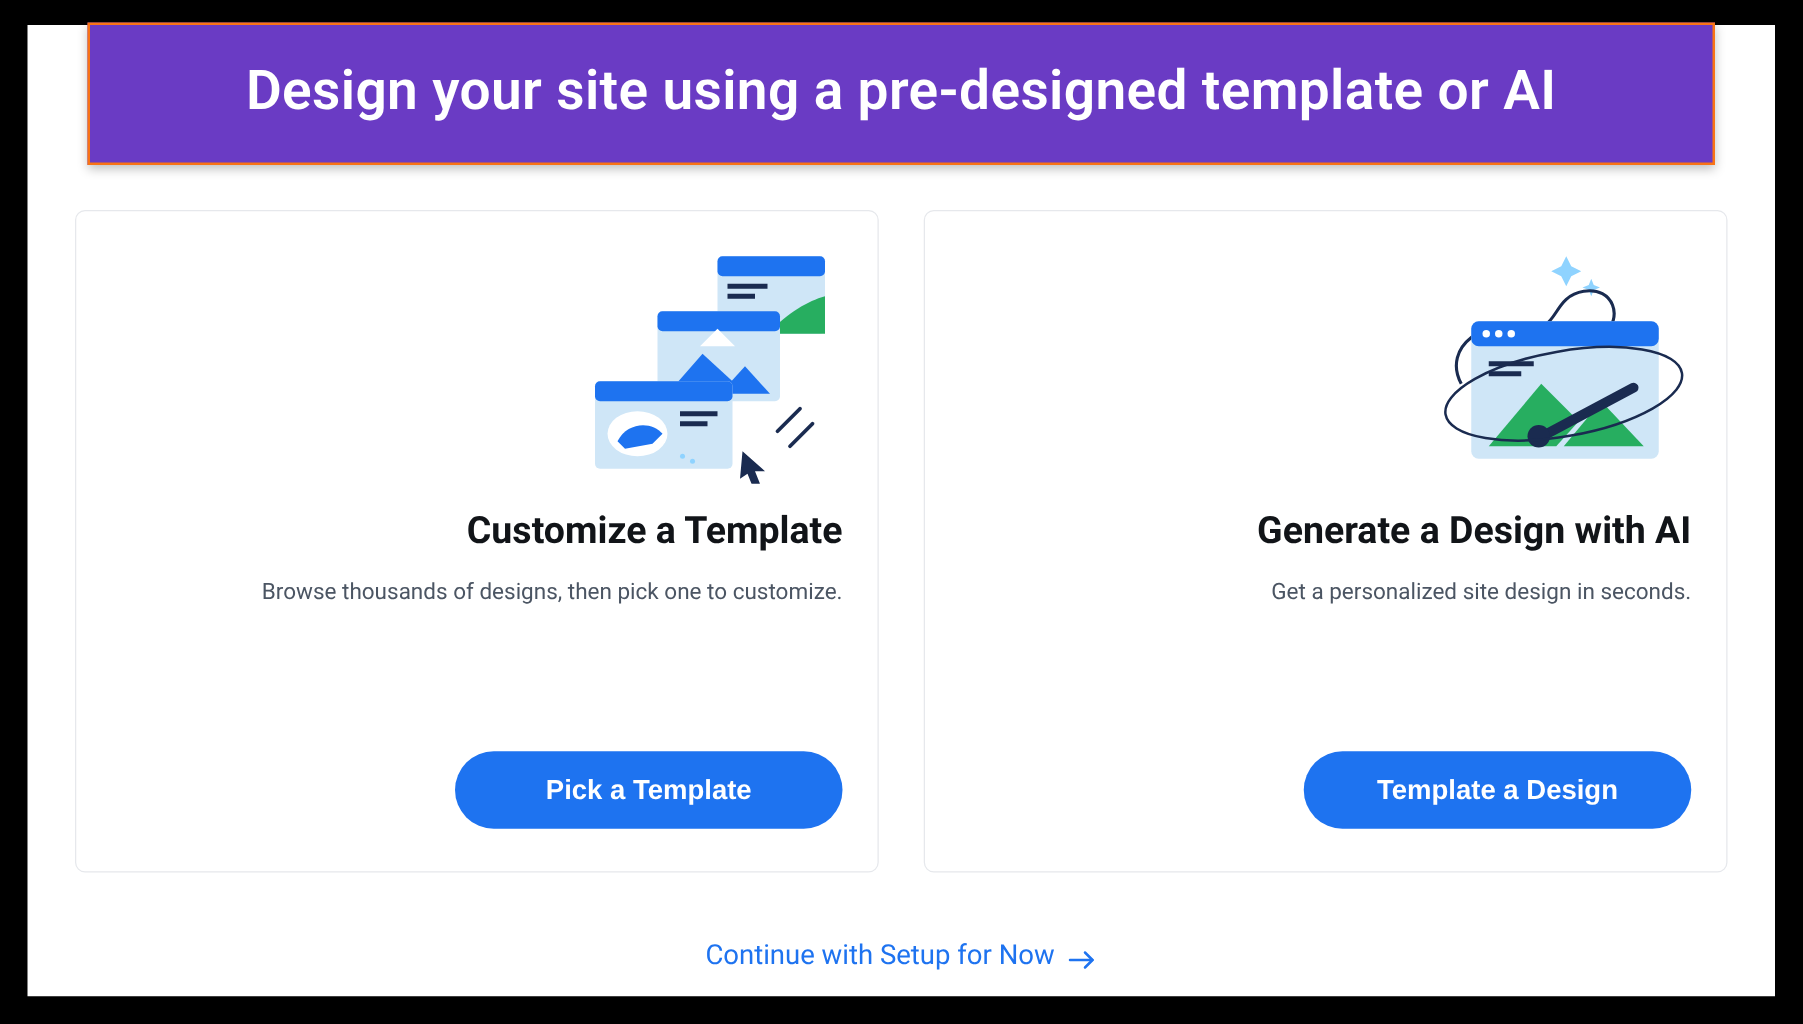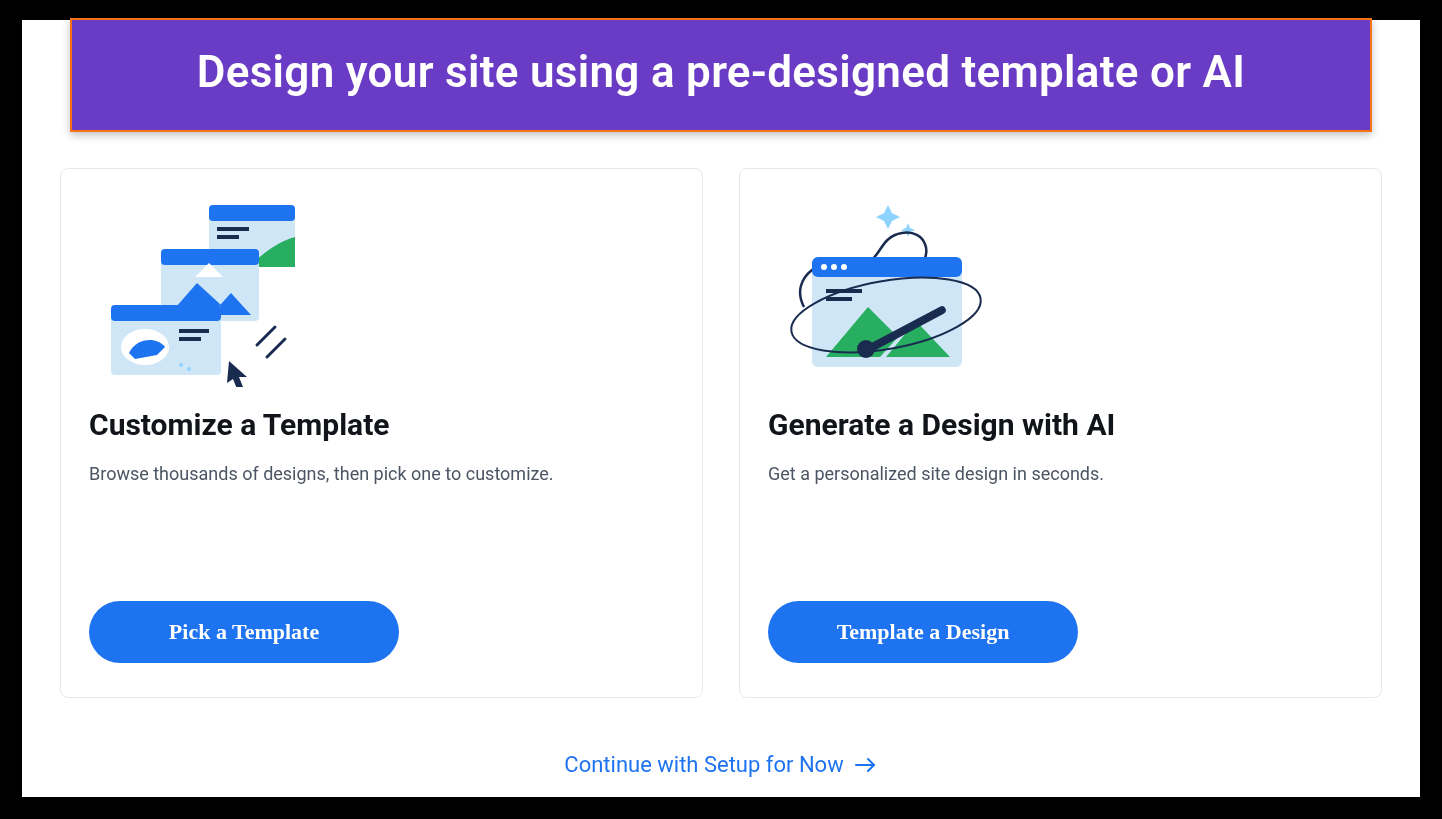--- a/index.html
+++ b/index.html
@@ -45,21 +45,21 @@
     display: flex;
     gap: 36px;
   }
   .card {
     flex: 1 1 0;
     border: 1px solid #e6e8ec;
     border-radius: 8px;
     background: #fff;
     display: flex;
     flex-direction: column;
-    align-items: flex-start;
+    align-items: flex-end;
     padding: 24px 28px 34px;
     min-height: 530px;
   }
   .illus {
     width: 220px;
     height: 190px;
     display: flex;
     align-items: center;
     justify-content: center;
     margin-top: 4px;
@@ -87,34 +87,34 @@
     background: #1f6feb;
     color: #fff;
     border: none;
     font-size: 22px;
     font-weight: 600;
     padding: 18px 44px;
     border-radius: 999px;
     cursor: pointer;
     min-width: 310px;
   }
-  .cta { background: #1E73F0; font-family: Liberation Serif, serif; }
+  .cta { background: #1E73F0; }
   .footer-link {
     position: absolute;
     left: 0; right: 0;
     bottom: 20px;
     text-align: center;
   }
   .footer-link a {
     color: #1e73f0;
     font-size: 22px;
     text-decoration: none;
     font-weight: 400;
     display: inline-flex;
-    align-items: center;
+    align-items: flex-end;
     gap: 10px;
   }
   .arrow-icon svg { display: block; }
 </style>
 </head>
 <body>
 
 <div class="stage">
   <div class="panel">
 

